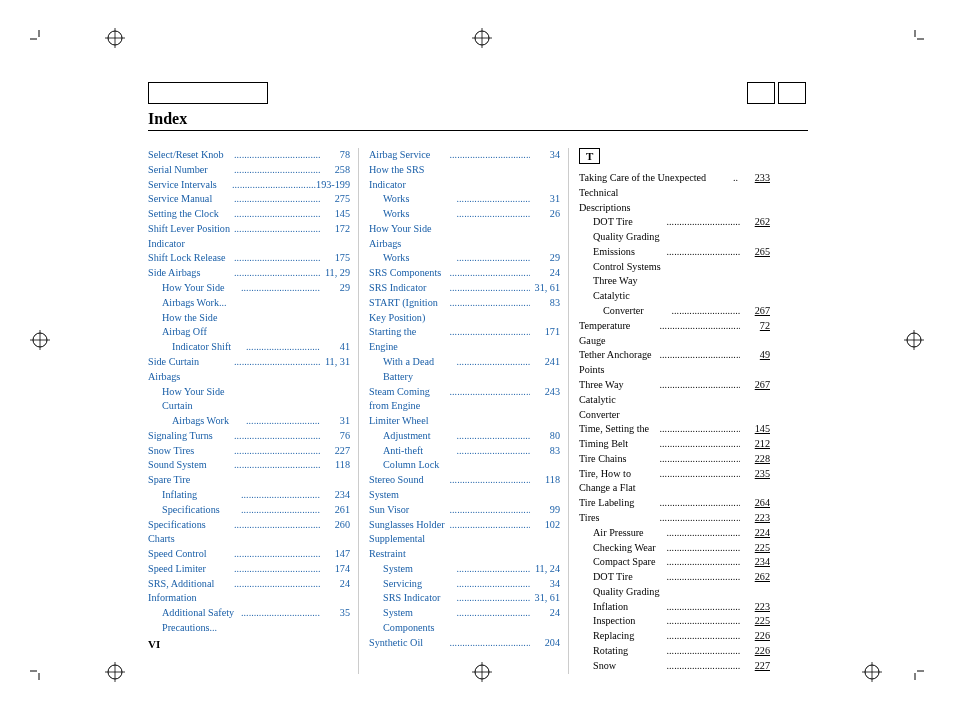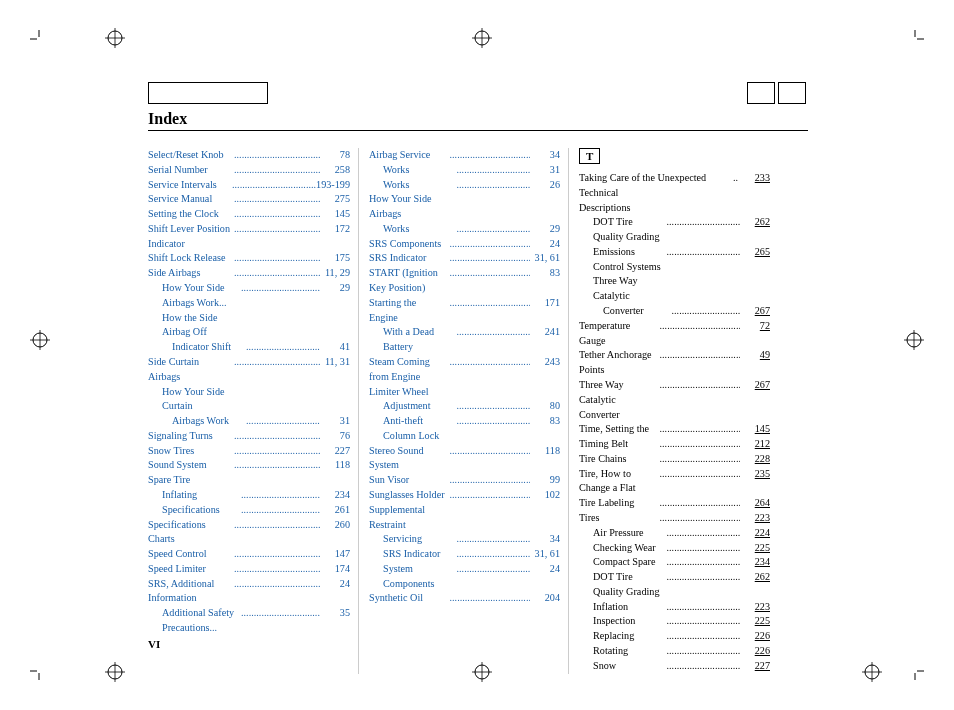--- a/index.html
+++ b/index.html
@@ -397,20 +397,25 @@
         <span class="entry-page" style="color:#1a5fa8">35</span>
       </div>
     </div>
 
     <div class="column" style="width:210px; flex:none; border-left:1px solid #ccc; padding-left:10px;">
       <div class="entry">
         <span class="entry-text" style="color:#1a5fa8">Airbag Service</span>
         <span class="entry-dots" style="color:#1a5fa8"></span>
         <span class="entry-page" style="color:#1a5fa8">34</span>
       </div>
+      <div class="entry">
+        <span class="entry-text" style="color:#1a5fa8">How the SRS Indicator</span>
+        <span class="entry-dots" style="color:#1a5fa8; visibility:hidden"></span>
+        <span class="entry-page" style="color:#1a5fa8; visibility:hidden">0</span>
+      </div>
       <div class="entry indent">
         <span class="entry-text" style="color:#1a5fa8">Works</span>
         <span class="entry-dots" style="color:#1a5fa8"></span>
         <span class="entry-page" style="color:#1a5fa8">31</span>
       </div>
       <div class="entry indent">
         <span class="entry-text" style="color:#1a5fa8">Works</span>
         <span class="entry-dots" style="color:#1a5fa8"></span>
         <span class="entry-page" style="color:#1a5fa8">26</span>
       </div>
@@ -483,20 +488,25 @@
         <span class="entry-text" style="color:#1a5fa8">Sunglasses Holder</span>
         <span class="entry-dots" style="color:#1a5fa8"></span>
         <span class="entry-page" style="color:#1a5fa8">102</span>
       </div>
       <div class="entry">
         <span class="entry-text" style="color:#1a5fa8">Supplemental Restraint</span>
         <span class="entry-dots" style="color:#1a5fa8; visibility:hidden"></span>
         <span class="entry-page" style="color:#1a5fa8; visibility:hidden">0</span>
       </div>
       <div class="entry indent">
+        <span class="entry-text" style="color:#1a5fa8">System</span>
+        <span class="entry-dots" style="color:#1a5fa8"></span>
+        <span class="entry-page" style="color:#1a5fa8">11, 24</span>
+      </div>
+      <div class="entry indent">
         <span class="entry-text" style="color:#1a5fa8">Servicing</span>
         <span class="entry-dots" style="color:#1a5fa8"></span>
         <span class="entry-page" style="color:#1a5fa8">34</span>
       </div>
       <div class="entry indent">
         <span class="entry-text" style="color:#1a5fa8">SRS Indicator</span>
         <span class="entry-dots" style="color:#1a5fa8"></span>
         <span class="entry-page" style="color:#1a5fa8">31, 61</span>
       </div>
       <div class="entry indent">

